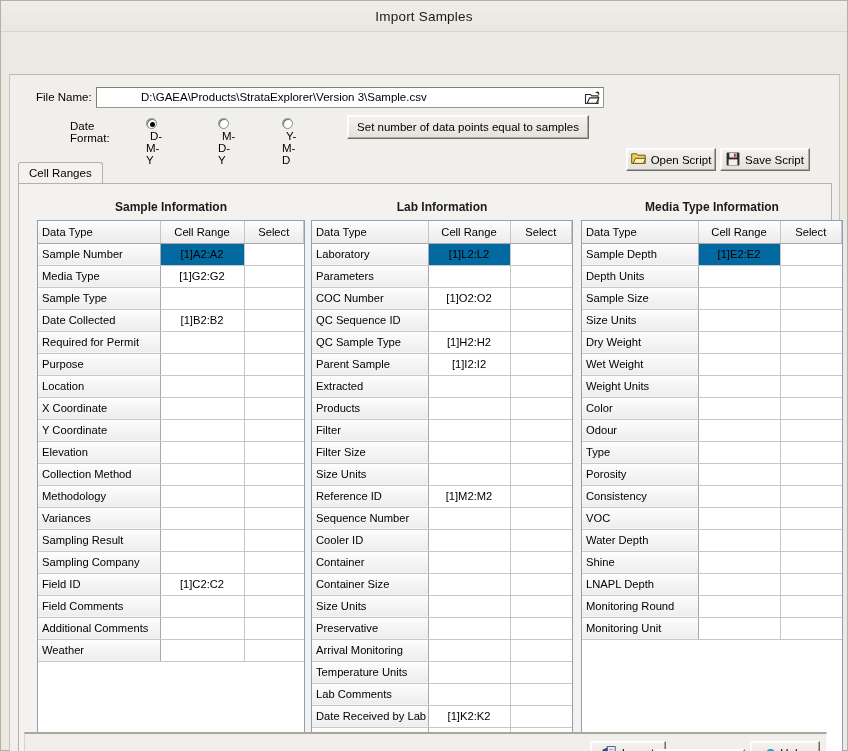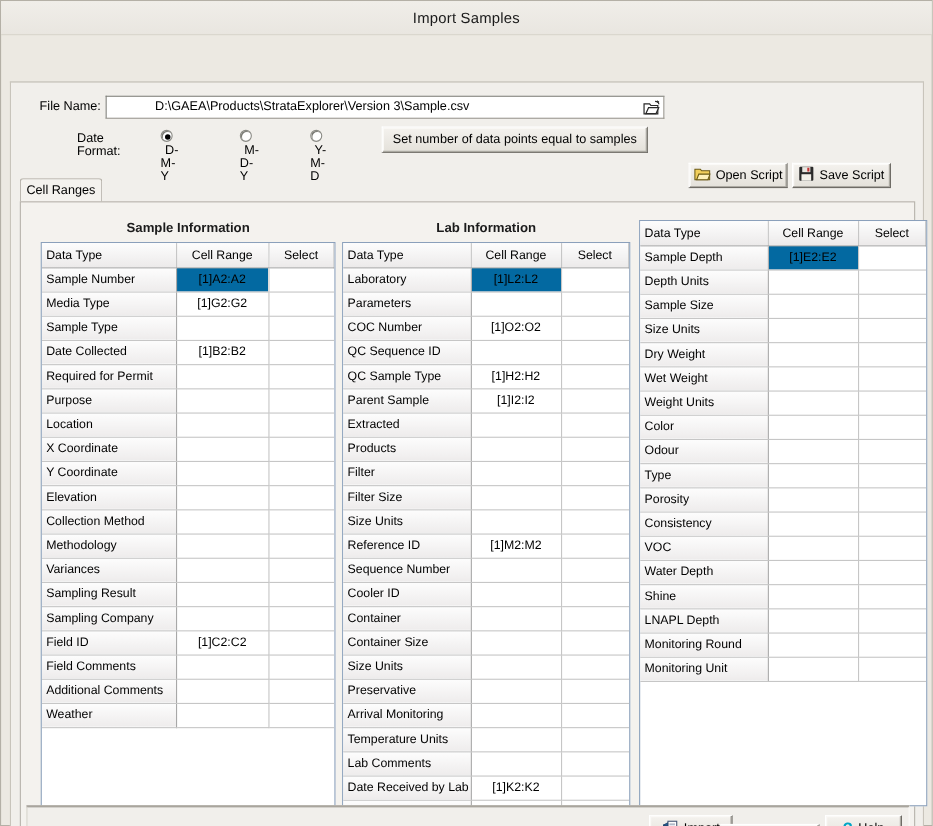--- a/index.html
+++ b/index.html
@@ -100,21 +100,21 @@
   }
   #openscript-btn { position: absolute; left: 616px; top: 73px; width: 90px; height: 23px; }
   #savescript-btn { position: absolute; left: 710px; top: 73px; width: 90px; height: 23px; }
 
   
   #tabstrip {
     position: absolute; left: 8px; top: 87px; width: 814px; height: 22px;
   }
   #tab-cellranges {
     position: absolute; left: 0; top: 0;
-    height: 22px; padding: 0 5px; line-height: 21px;
+    height: 22px; padding: 0 10px; line-height: 21px;
     font-size: 11.5px;
     background: #f4f2ee;
     border: 1px solid #b6b2aa;
     border-bottom: none;
     border-radius: 3px 3px 0 0;
     cursor: pointer;
   }
   #tabpanel {
     position: absolute; left: 8px; top: 108px;
     width: 814px; height: 591px;
@@ -495,20 +495,21 @@
                   <td class="c-type w-type">Date Analysed</td>
                   <td class="c-range w-range"></td>
                   <td class="c-select"></td>
                 </tr>
               </tbody>
           </table>
         </div>
       </div>
 
       <div class="col" id="col-media">
+        <div class="col-title">Media Type Information</div>
         <div class="grid-wrap">
           <table class="grid">
             <thead>
               <tr>
                 <th class="c-type w-type">Data Type</th>
                 <th class="w-range">Cell Range</th>
                 <th>Select</th>
               </tr>
             </thead>
             <tbody>

